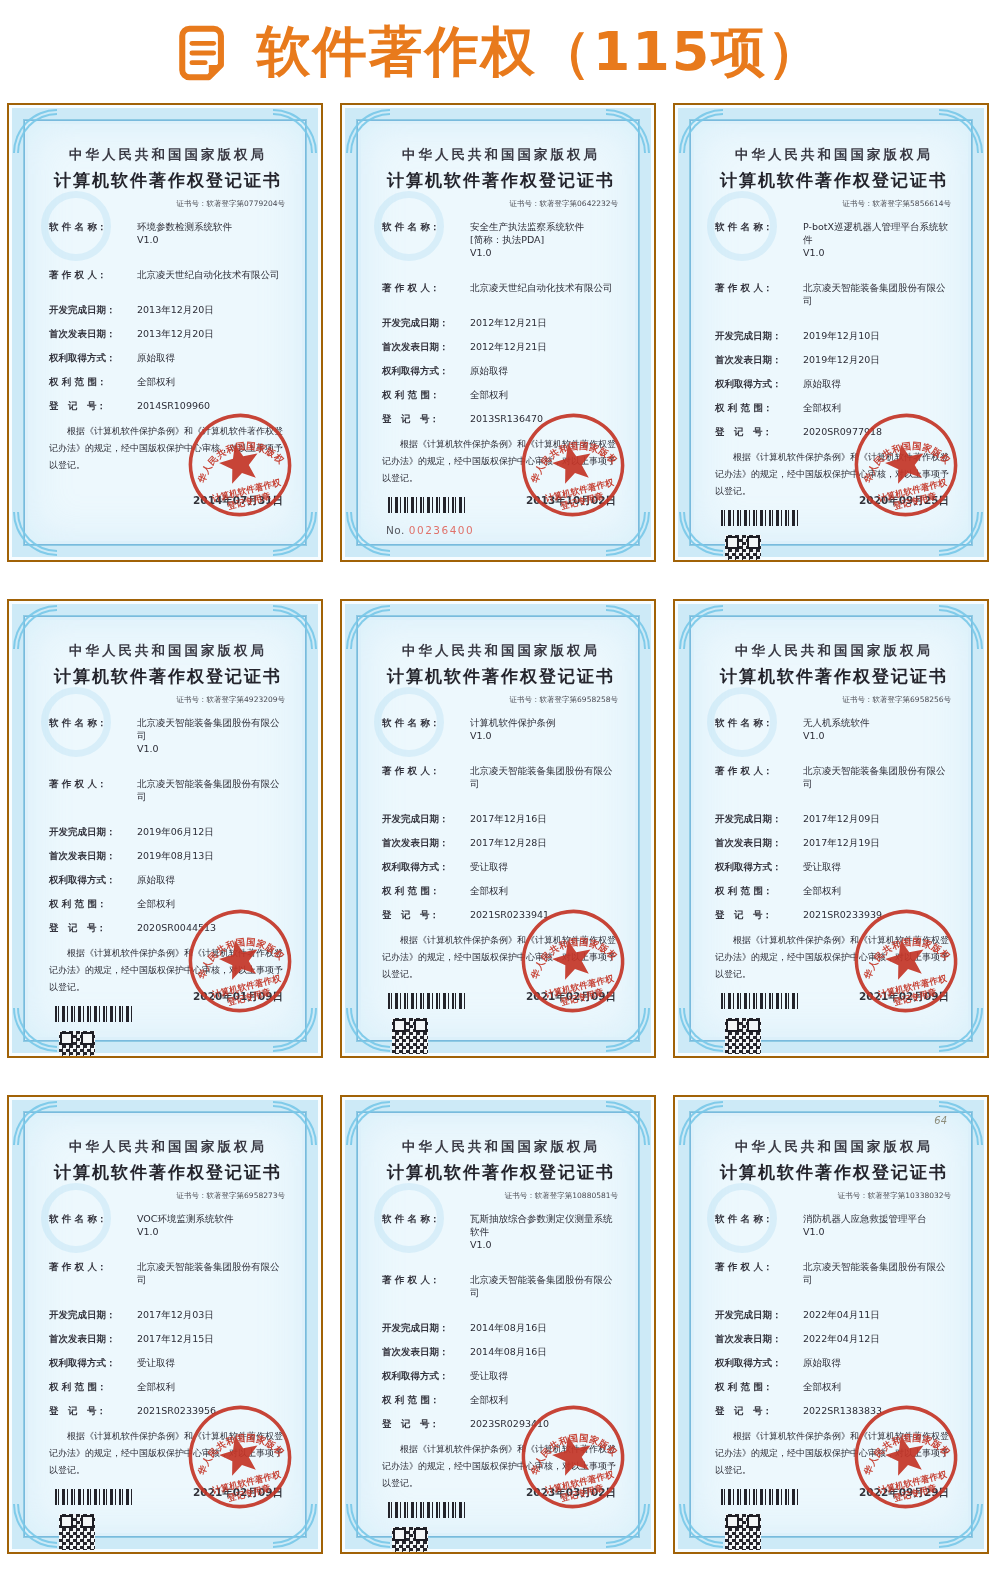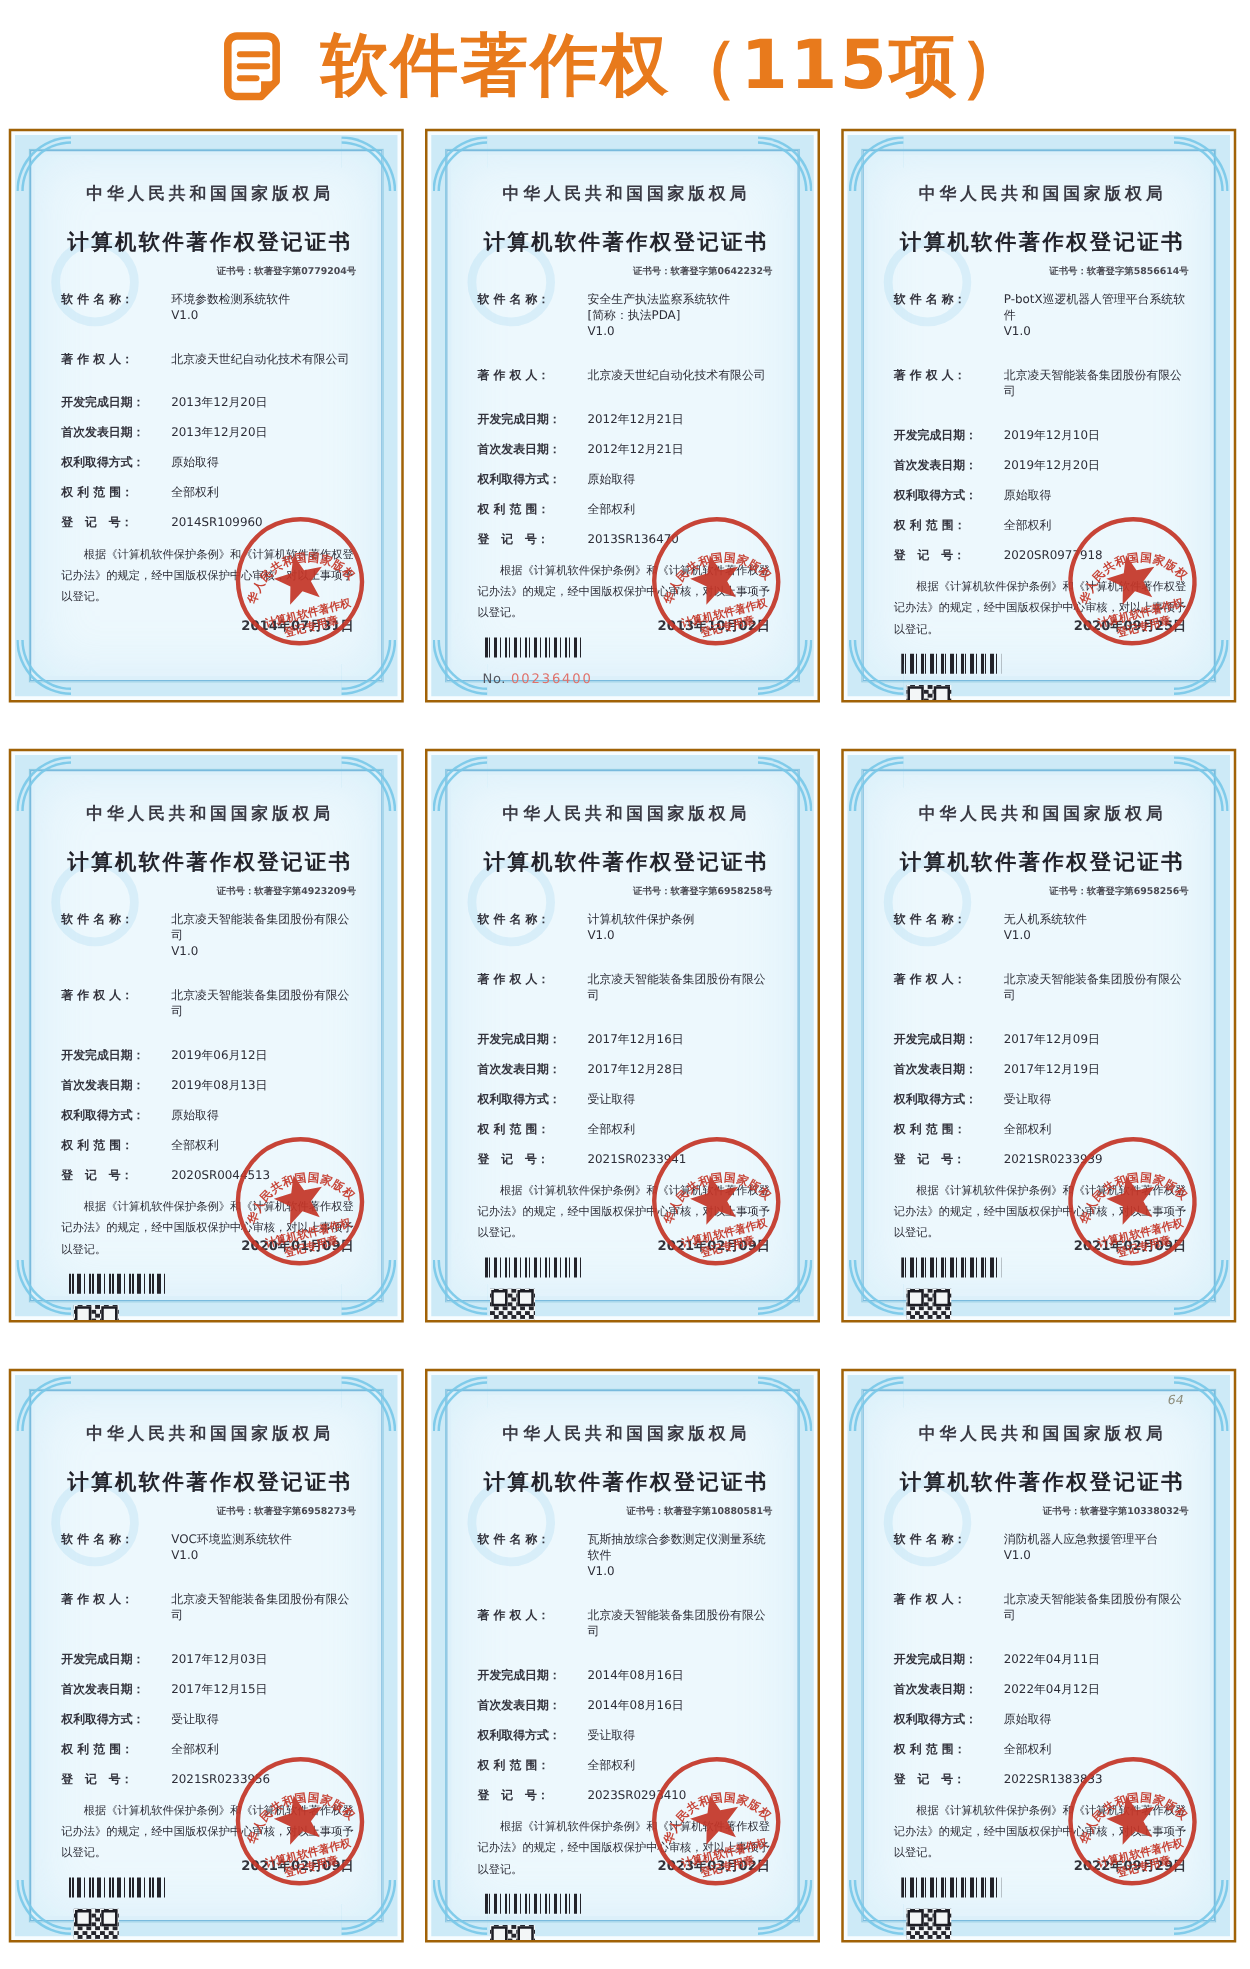--- a/index.html
+++ b/index.html
@@ -27,23 +27,23 @@
   .fl.br { bottom:4px; right:4px; border-left:0; border-top:0; border-bottom-right-radius:100%; }
 
   .paper { position:absolute; inset:15px; background:#edf8fd; border:1px solid #79badd; z-index:2;
            box-shadow: inset 0 0 0 3px #dcf0fa, inset 0 0 46px rgba(150,212,240,.28); }
   .paper::before { content:''; position:absolute; top:70px; left:16px; width:56px; height:56px;
            border-radius:50%; border:7px solid rgba(140,205,235,.22); }
   .content { position:relative; height:100%; padding:25px 18px 12px 24px; }
 
   .c-header { text-align:center; font-size:13.5px; font-weight:bold; letter-spacing:3px; color:#3a3a44;
               font-family:"DejaVu Serif","Liberation Serif",serif; }
-  .c-title { text-align:center; font-size:17px; font-weight:bold; letter-spacing:2px; margin-top:18px;
+  .c-title { text-align:center; font-size:17px; font-weight:bold; letter-spacing:2px; margin-top:5px;
              color:#24242c; font-family:"DejaVu Serif","Liberation Serif",serif; }
-  .c-certno { text-align:right; font-size:7.5px; color:#4a4a52; margin:7px 2px 11px 0;font-weight:bold; }
+  .c-certno { text-align:right; font-size:7.5px; color:#4a4a52; margin:7px 2px 11px 0; }
 
   .fields { }
   .row { display:flex; margin-bottom:11px; font-size:9.5px; color:#2d2d37; line-height:13px; }
   .lbl { flex:0 0 88px; font-weight:bold; white-space:nowrap; color:#33333d; }
   .val { flex:1; }
   .val.multi span { display:block; }
   .row.gap { margin-bottom:22px; }
 
   .c-body { font-size:9px; line-height:1.9; text-indent:2em; color:#2d2d37; margin:2px 0 10px; }
 

